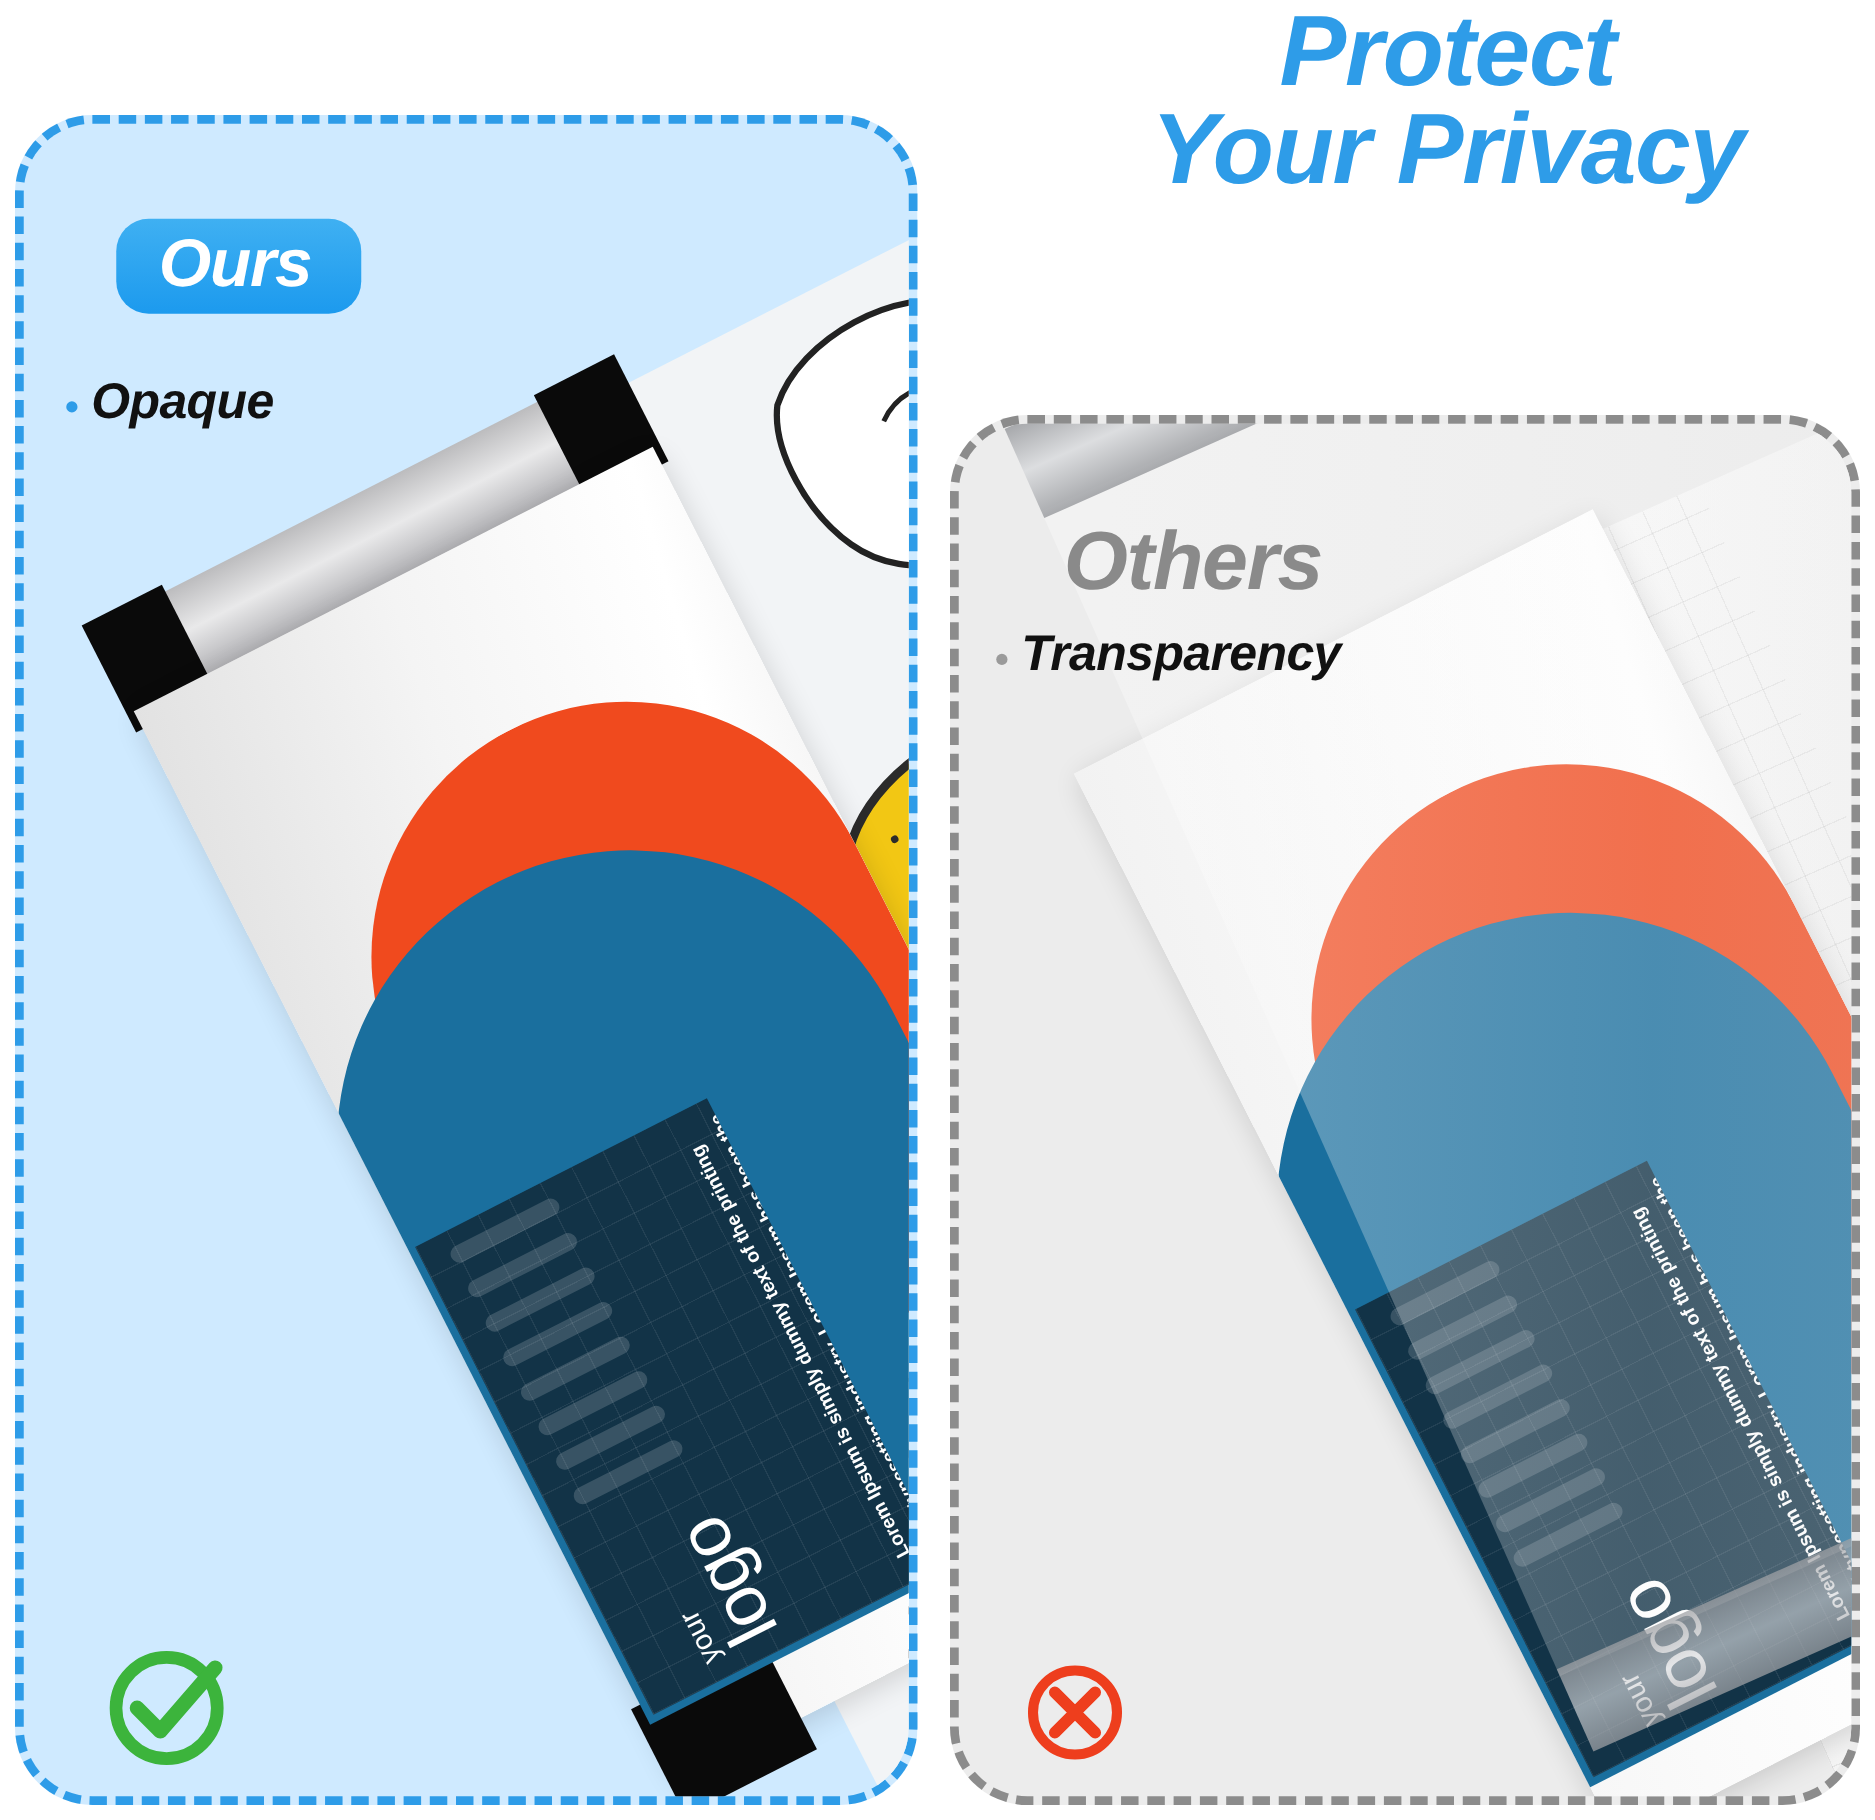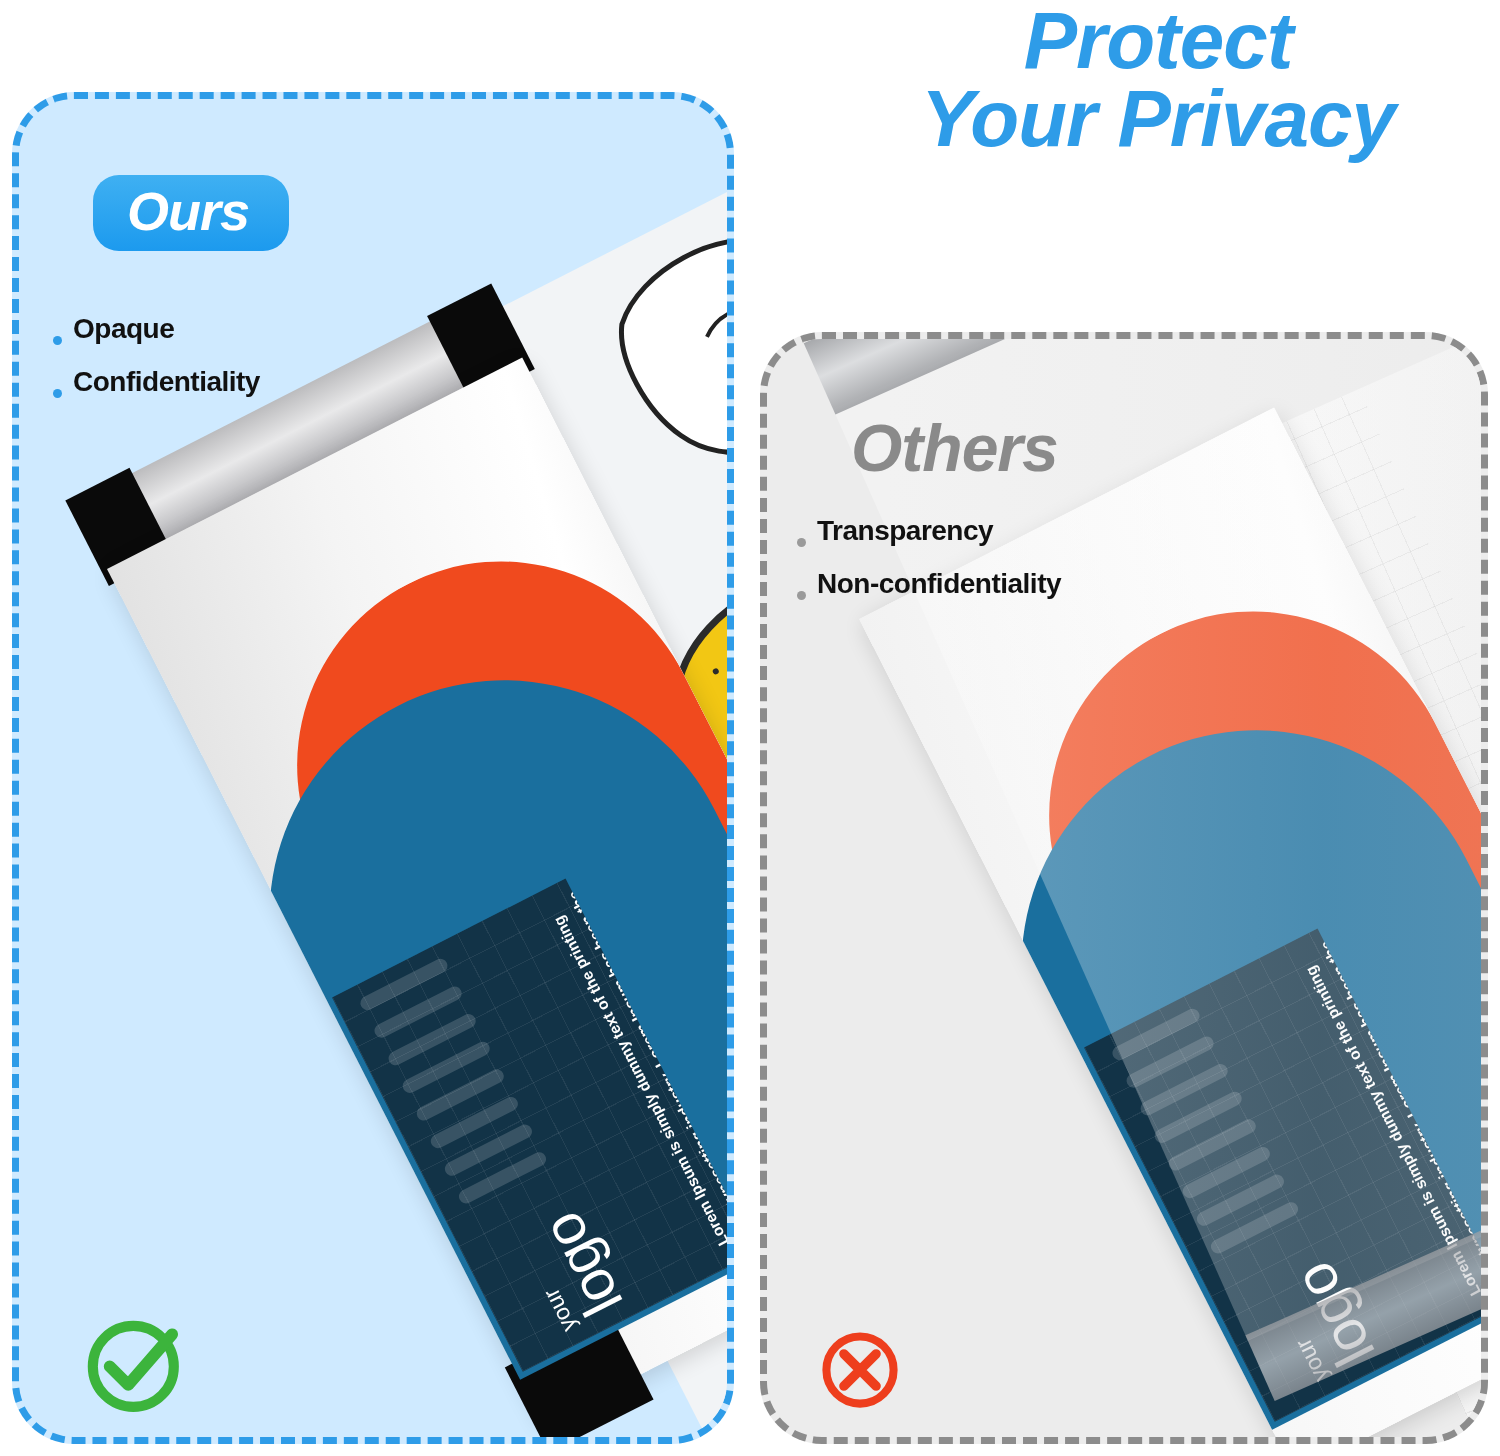--- a/index.html
+++ b/index.html
@@ -101,29 +101,29 @@
   
   .bullets {
     position: absolute;
     z-index: 6;
     list-style: none;
   }
   .bullets-ours { left: 32px; top: 196px; }
   .bullets-others { left: 28px; top: 158px; }
 
   .bullets li {
-    font-size: 28px;
+    font-size: 40px;
     font-weight: 700;
+    font-style: italic;
     color: #111111;
     line-height: 1.34;
     white-space: nowrap;
     position: relative;
     padding-left: 22px;
     letter-spacing: -0.5px;
-    margin-top: 15px;
   }
   .bullets li::before {
     content: "";
     position: absolute;
     left: 2px;
     top: 26px;
     width: 9px;
     height: 9px;
     border-radius: 50%;
   }
@@ -475,21 +475,20 @@
             <div class="lorem-text">Lorem Ipsum is simply dummy text of the printing and typesetting industry. Lorem Ipsum has been the industry's standard</div>
           </div>
         </div>
       </div>
     </div>
 
     <div class="ours-badge">Ours</div>
 
     <ul class="bullets bullets-ours">
       <li>Opaque</li>
-      <li>Confidentiality</li>
     </ul>
 
     <svg class="status-icon icon-check" viewBox="0 0 64 64" xmlns="http://www.w3.org/2000/svg">
       <circle cx="31" cy="34" r="24" fill="none" stroke="#3cb43c" stroke-width="6"></circle>
       <path d="M17 34 L28 45 L54 15" fill="none" stroke="#3cb43c" stroke-width="7" stroke-linecap="round" stroke-linejoin="round"></path>
     </svg>
   </div>
 
   <div class="panel panel-others">
 
@@ -531,21 +530,20 @@
       <div class="film">
         <div class="film-seal"></div>
         <div class="film-seal-bottom"></div>
       </div>
     </div>
 
     <div class="others-title">Others</div>
 
     <ul class="bullets bullets-others">
       <li>Transparency</li>
-      <li>Non-confidentiality</li>
     </ul>
 
     <svg class="status-icon icon-cross" viewBox="0 0 64 64" xmlns="http://www.w3.org/2000/svg">
       <circle cx="32" cy="32" r="25" fill="none" stroke="#ee3e1d" stroke-width="6"></circle>
       <path d="M20 20 L44 44 M44 20 L20 44" fill="none" stroke="#ee3e1d" stroke-width="7" stroke-linecap="round"></path>
     </svg>
   </div>
 
 </div>
 

